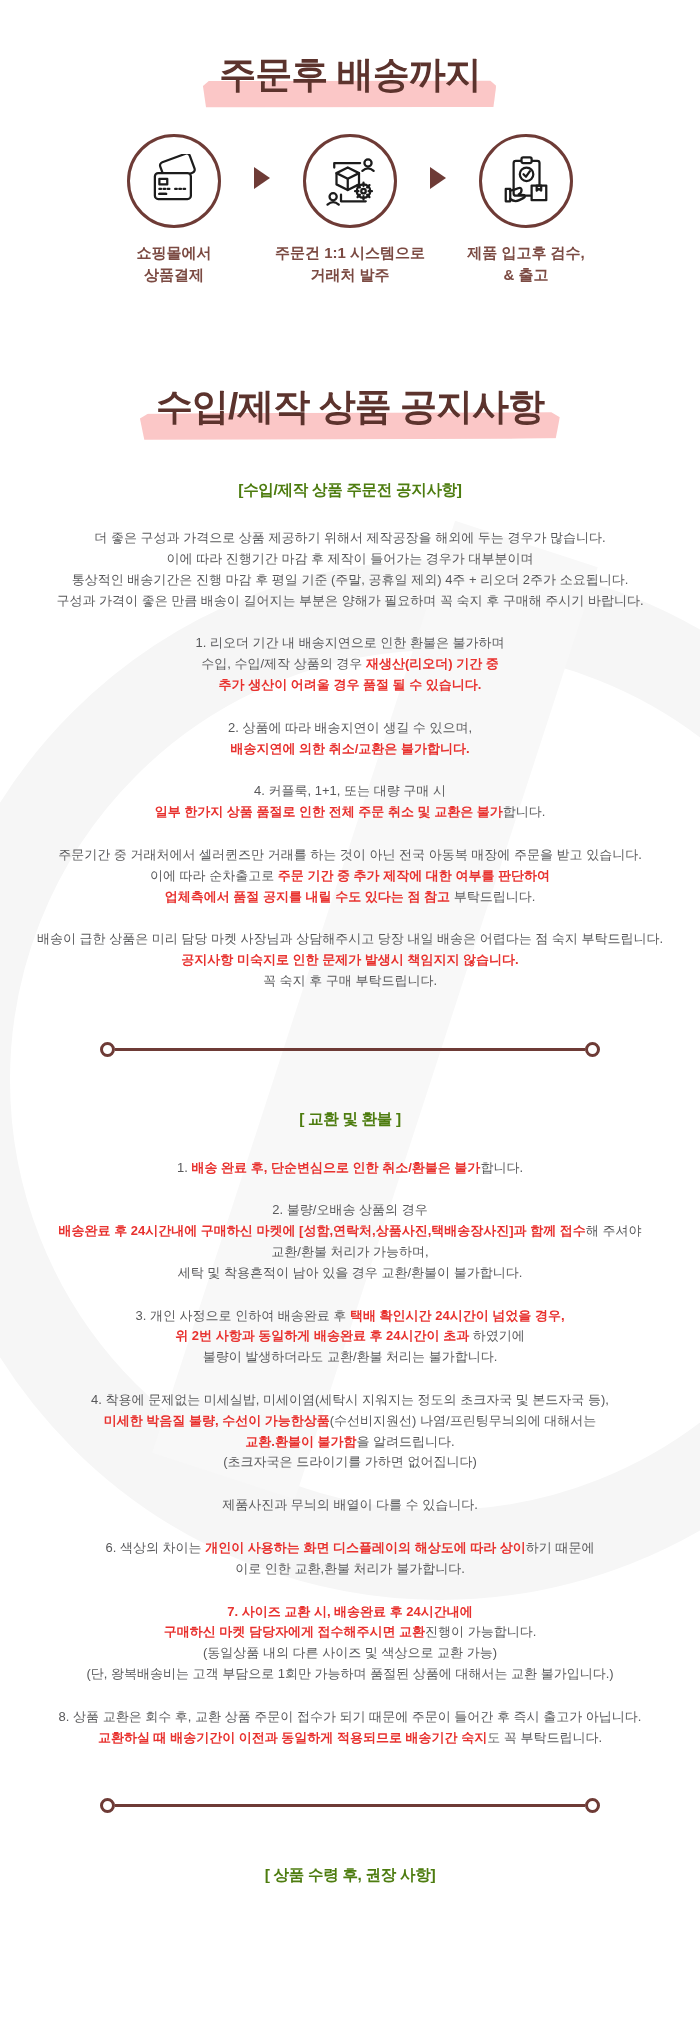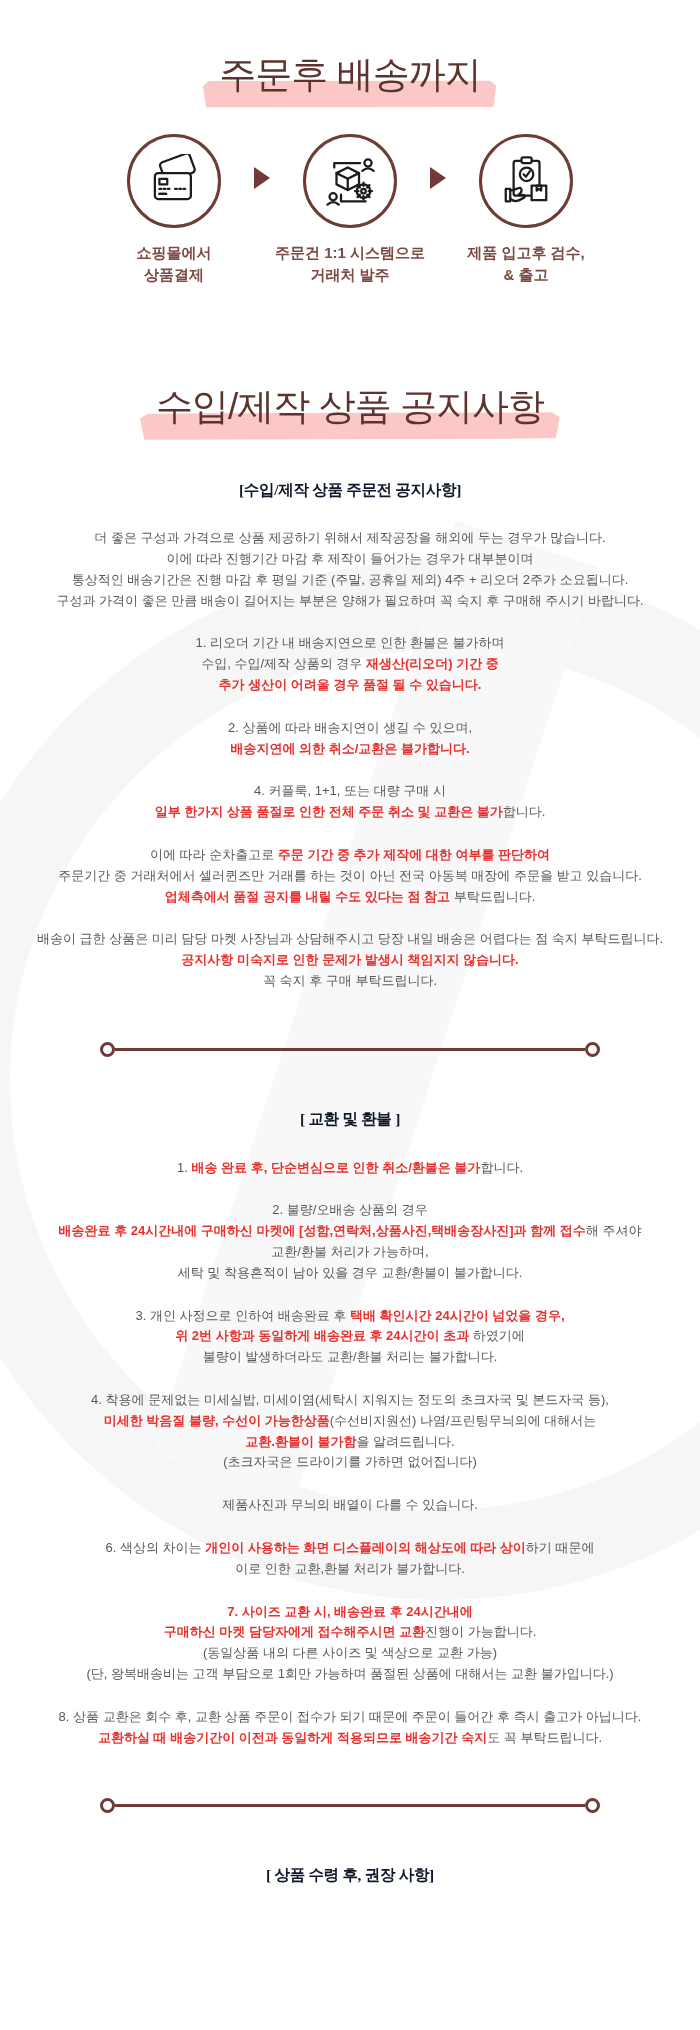--- a/index.html
+++ b/index.html
@@ -35,21 +35,21 @@
     pointer-events:none;
   }
   .content{position:relative;z-index:1;}
 
   
   .big-title{
     position:relative;
     display:inline-block;
     margin:0;
     font-size:37px;
-    font-weight:400;
+    font-weight:700;
     letter-spacing:-1px;
     color:#5c332d;
   }
   .big-title .bar{
     position:absolute;
     left:-16px; right:-16px; bottom:-8px;
     height:28px;
     background:#fbc7c7;
     z-index:0;
     clip-path:polygon(0 18%,2% 0,98% 6%,100% 24%,99% 100%,1% 94%);
@@ -97,23 +97,22 @@
     margin:38px auto 0;
     padding-bottom:70px;
     font-size:13px;
     line-height:1.6;
     color:#58585a;
   }
   .sec-heading{
     margin:46px 0 26px;
     font-size:15.5px;
     font-weight:800;
-    color:#0f172a;
+    color:#4d7c0f;
     letter-spacing:-0.3px;
-    font-family:Liberation Serif, serif;
   }
   .para{margin:22px 0;}
   .para .red{color:#e8312e;font-weight:700;}
   .divider{
     display:flex;
     align-items:center;
     width:500px;
     margin:50px auto;
   }
   .divider .dot{
@@ -232,22 +231,22 @@
         </div>
         <div class="para">
           <div><span>2. 상품에 따라 배송지연이 생길 수 있으며,</span></div>
           <div><span class="red">배송지연에 의한 취소/교환은 불가합니다.</span></div>
         </div>
         <div class="para">
           <div><span>4. 커플룩, 1+1, 또는 대량 구매 시</span></div>
           <div><span class="red">일부 한가지 상품 품절로 인한 전체 주문 취소 및 교환은 불가</span><span>합니다.</span></div>
         </div>
         <div class="para">
+          <div><span>주문기간 중 거래처에서 셀러퀸즈만 거래를 하는 것이 아닌 전국 아동복 매장에 주문을 받고 있습니다.</span></div>
           <div><span>이에 따라 순차출고로 </span><span class="red">주문 기간 중 추가 제작에 대한 여부를 판단하여</span></div>
-          <div><span>주문기간 중 거래처에서 셀러퀸즈만 거래를 하는 것이 아닌 전국 아동복 매장에 주문을 받고 있습니다.</span></div>
           <div><span class="red">업체측에서 품절 공지를 내릴 수도 있다는 점 참고 </span><span>부탁드립니다.</span></div>
         </div>
         <div class="para">
           <div><span>배송이 급한 상품은 미리 담당 마켓 사장님과 상담해주시고 당장 내일 배송은 어렵다는 점 숙지 부탁드립니다.</span></div>
           <div><span class="red">공지사항 미숙지로 인한 문제가 발생시 책임지지 않습니다.</span></div>
           <div><span>꼭 숙지 후 구매 부탁드립니다.</span></div>
         </div>
         <div class="divider">
           <span class="dot"></span>
           <span class="line"></span>

